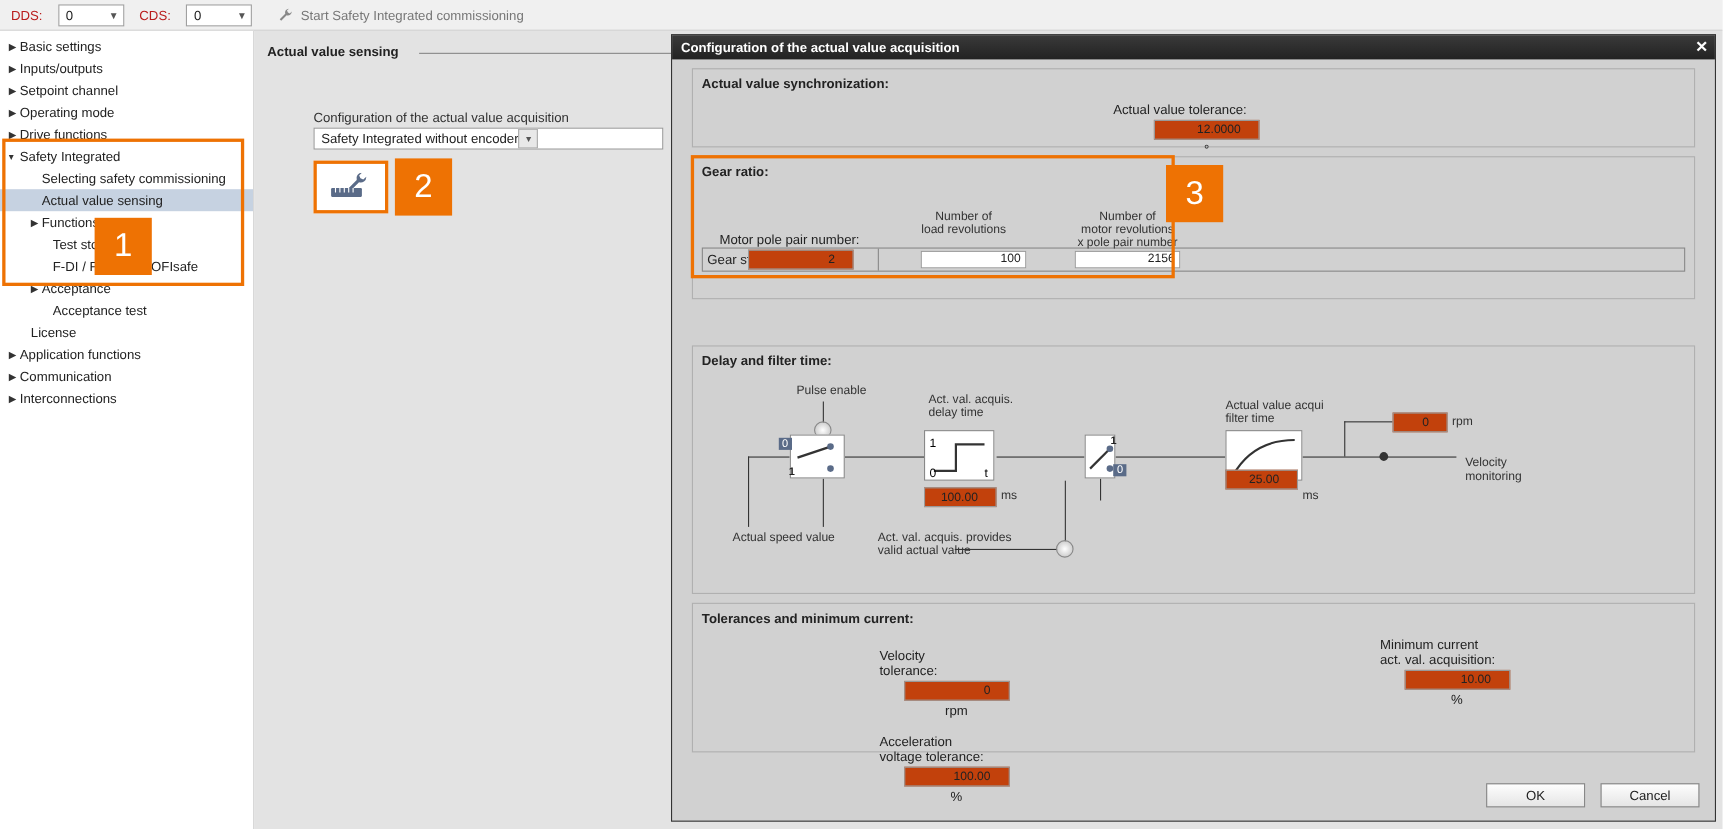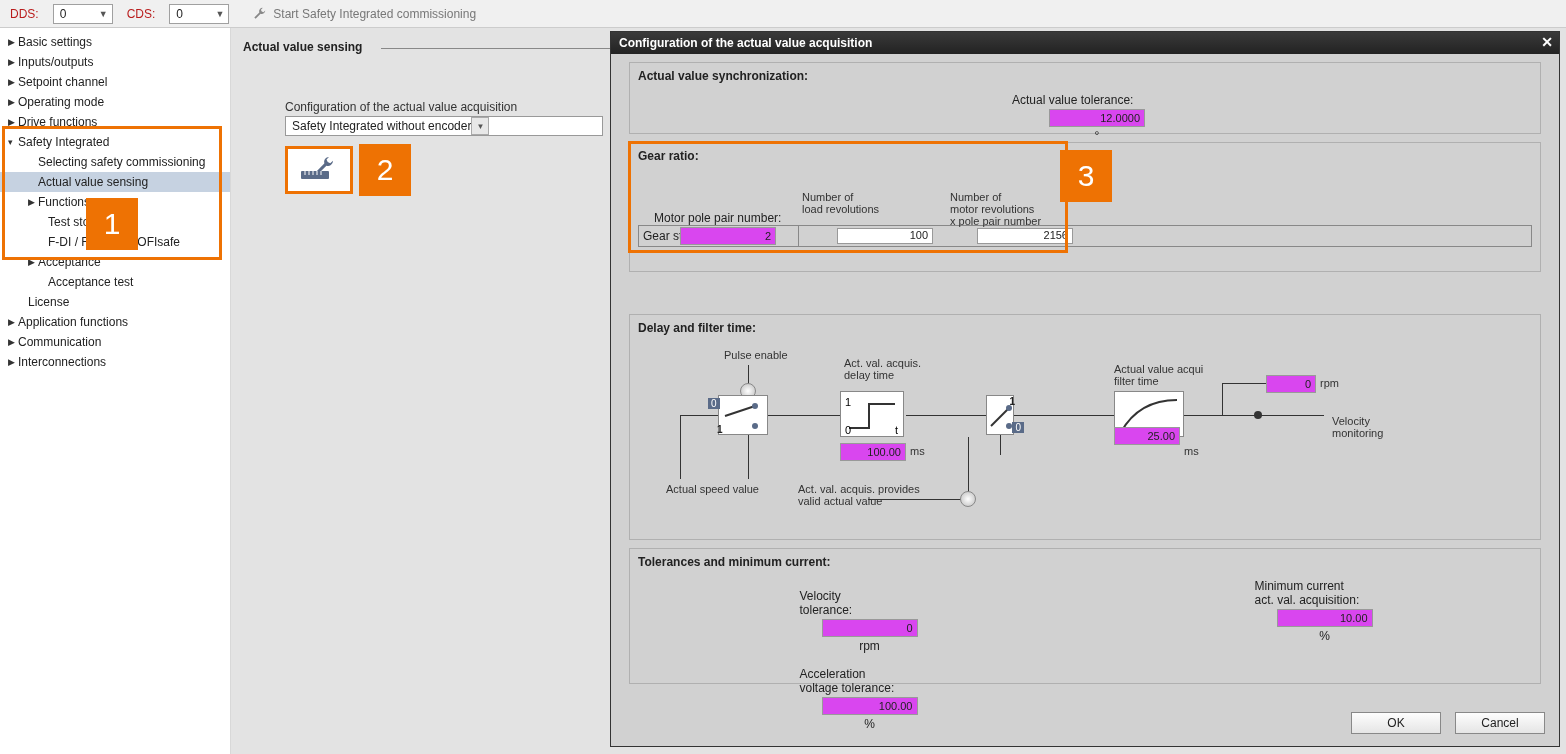--- a/index.html
+++ b/index.html
@@ -31,27 +31,27 @@
   .callout { width:52px; height:52px; background:#ee7203; color:#fff; display:flex; align-items:center; justify-content:center; font-size:30px; font-weight:400; position:absolute; }
   .co2 { left:128px; top:116px; }
 
   .dialog { position:absolute; left:610px; top:31px; width:950px; height:716px; background:#d1d1d1; border:1px solid #333; }
   .dlg-title { height:22px; background:linear-gradient(#3a3a3a,#222); color:#fff; font-weight:700; display:flex; align-items:center; padding-left:8px; position:relative; font-size:12px; }
   .dlg-close { position:absolute; right:2px; top:1px; width:20px; height:18px; color:#fff; display:flex; align-items:center; justify-content:center; font-size:14px; }
   .dlg-body { position:absolute; left:18px; top:30px; right:18px; bottom:48px; }
   .group { background:#d1d1d1; border:1px solid #b0b0b0; position:absolute; left:0; right:0; }
   .group-title { font-weight:700; padding:6px 8px 8px 8px; }
   .field-row { display:flex; align-items:center; gap:2px; padding:2px 0 2px 24px;flex-direction:column; }
-  .num-input { width:96px; height:18px; border:1px solid #999; background:#d946ef; text-align:right; padding-right:4px; font-size:11px; line-height:16px; }
+  .num-input { width:96px; height:18px; border:1px solid #999; background:#c2410c; text-align:right; padding-right:16px; font-size:11px; line-height:16px; }
   .gr-sync { top:0; height:72px; }
   .gr-gear { top:80px; height:130px; }
   .gr-delay { top:252px; height:226px; }
   .gr-tol { top:486px; height:136px; }
   .gear-table { position:absolute; left:8px; right:8px; top:48px; }
-  .gear-headers { display:flex; }
+  .gear-headers { display:flex;text-align:center; }
   .gear-headers div { font-size:11px; color:#333; }
   .gear-h1 { width:164px; }
   .gear-h2 { width:148px; }
   .gear-h3 { width:150px; }
   .gear-row { display:flex; align-items:center; height:22px; border:1px solid #888; margin-top:2px; }
   .gear-row .c1 { width:160px; padding-left:4px; border-right:1px solid #888; height:100%; display:flex; align-items:center; }
   .gear-row .c2, .gear-row .c3 { width:140px; display:flex; justify-content:flex-end; padding-right:6px; height:100%; align-items:center; }
   .gear-row .ni { width:96px; height:16px; border:1px solid #999; background:#fff; text-align:right; padding-right:4px; font-size:11px; }
   .co3 { left:1060px; top:150px; }
   .gear-outline { position:absolute; border:3px solid #ee7203; pointer-events:none; }

